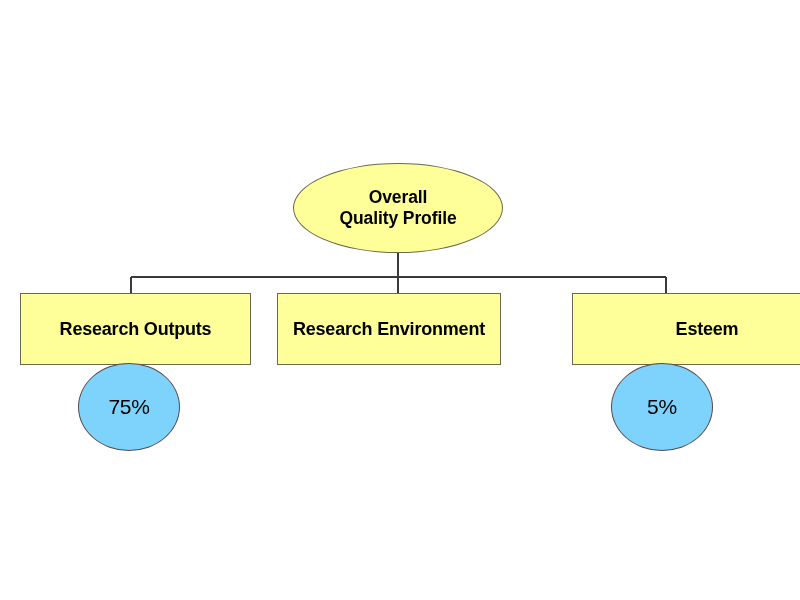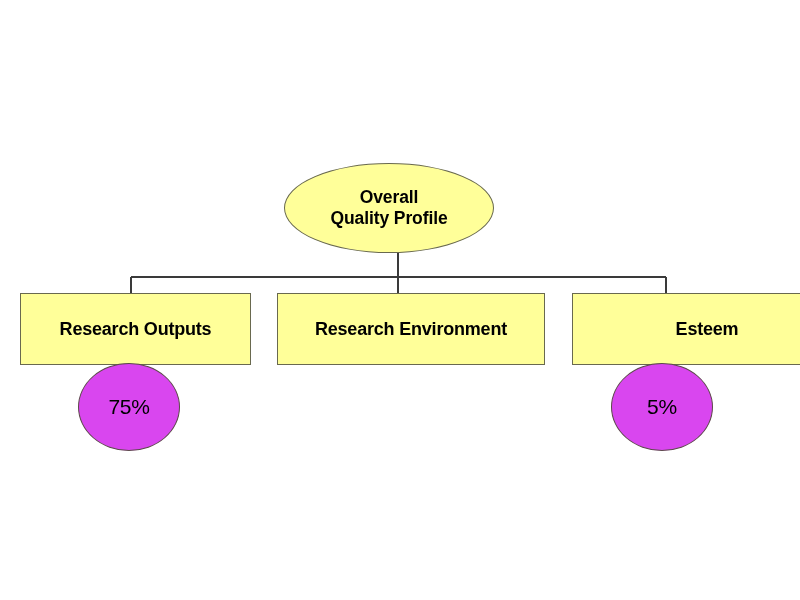--- a/index.html
+++ b/index.html
@@ -28,21 +28,21 @@
     left: 0;
     top: 0;
     width: 800px;
     height: 600px;
     pointer-events: none;
   }
 
   
   .root-node {
     position: absolute;
-    left: 284px;
+    left: 293px;
     top: 163px;
     width: 210px;
     height: 90px;
     background: #ffff99;
     border: 1.4px solid #69694f;
     border-radius: 50% / 50%;
     box-sizing: border-box;
     display: flex;
     align-items: center;
     justify-content: center;
@@ -74,30 +74,30 @@
   .cat-label {
     font-size: 18px;
     font-weight: bold;
     color: #000000;
     text-align: center;
     letter-spacing: -0.2px;
     white-space: nowrap;
   }
 
   .cat-box-0 { left: 20px;  width: 231px; justify-content: center; }
-  .cat-box-1 { left: 277px; width: 268px; }
+  .cat-box-1 { left: 277px; width: 224px; }
   .cat-box-2 { left: 572px; width: 270px; }
 
   
   .pct-node {
     position: absolute;
     top: 363px;
     width: 102px;
     height: 88px;
-    background: #d946ef;
+    background: #7dd3fc;
     border: 1.2px solid #5c4a4a;
     border-radius: 50% / 50%;
     box-sizing: border-box;
     display: flex;
     align-items: center;
     justify-content: center;
     z-index: 4;
   }
   .pct-label {
     font-size: 21px;

